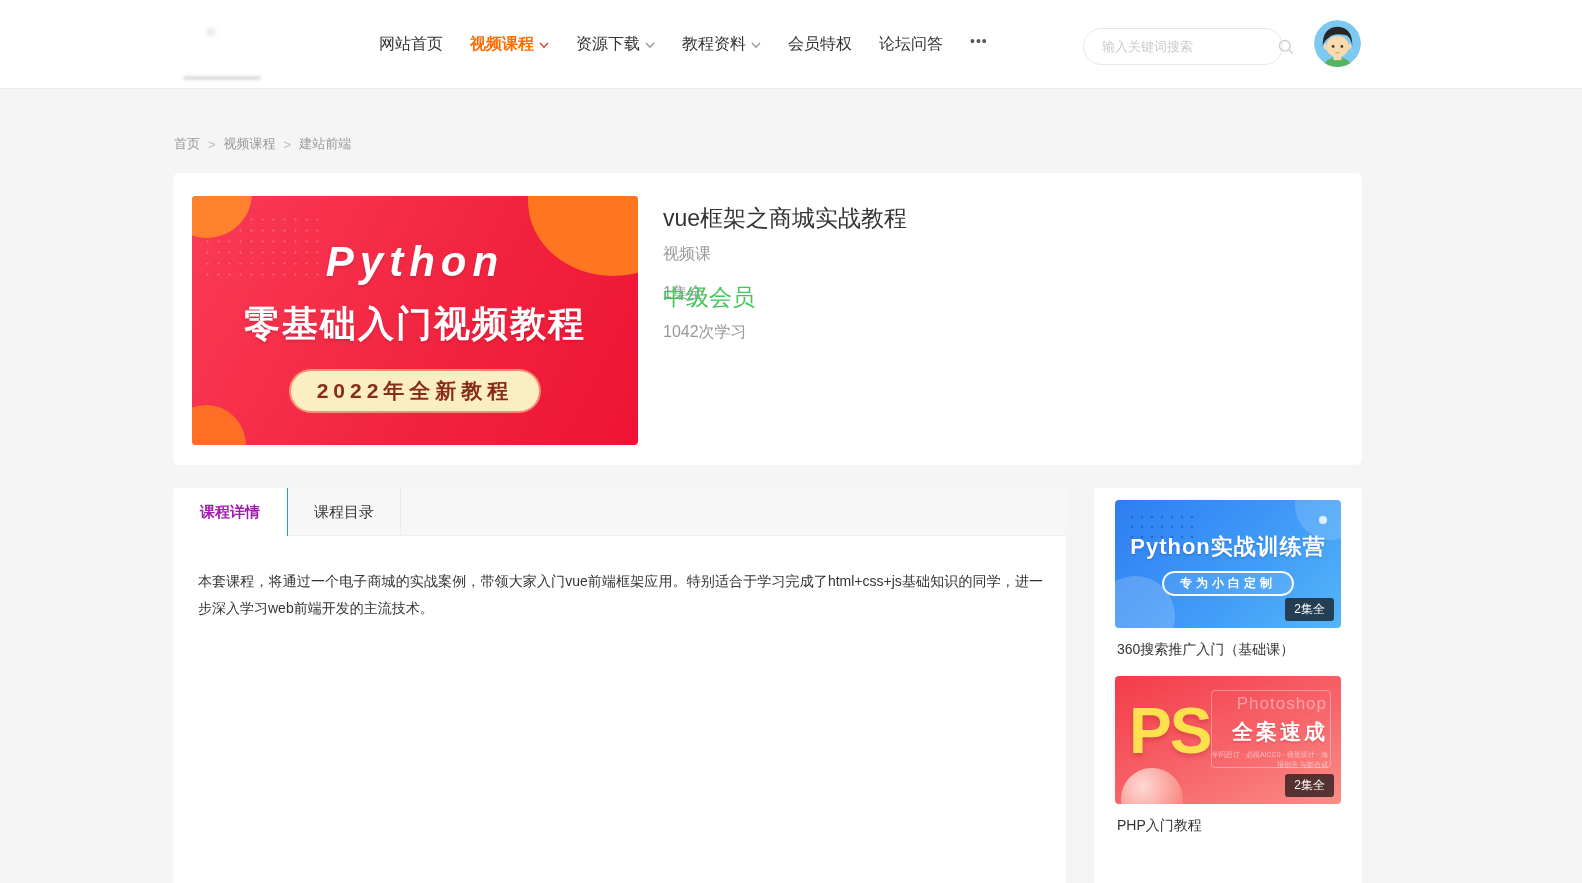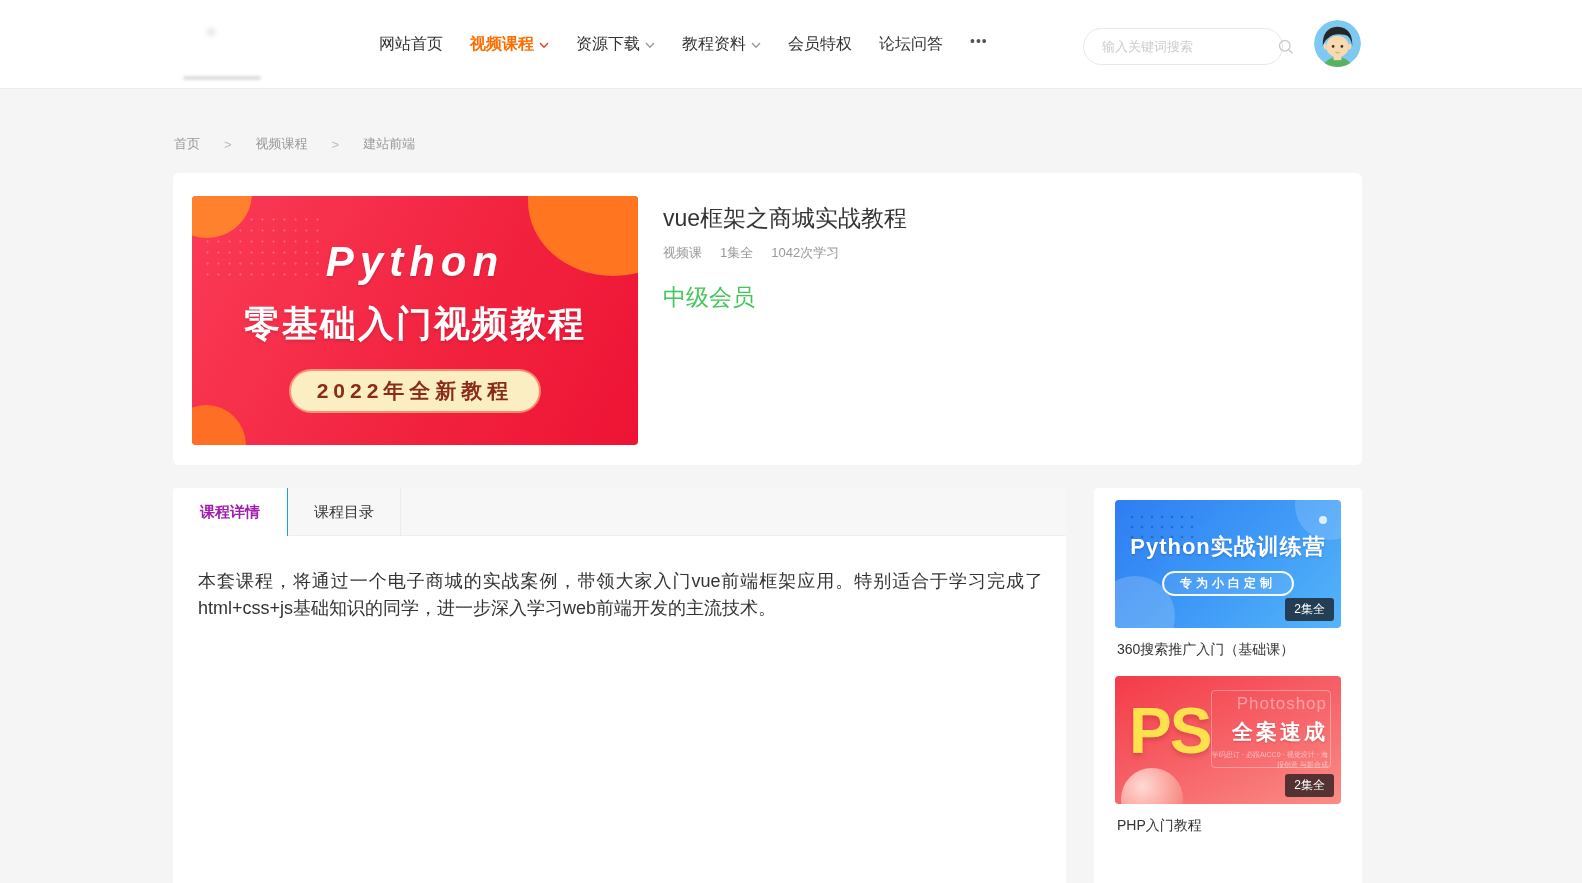--- a/index.html
+++ b/index.html
@@ -18,49 +18,49 @@
   .chev { display:inline-block; width:10px; height:7px; position:relative; top:1px; }
   .chev svg { display:block; }
   .nav-more { font-size:14px; letter-spacing:1px; color:#555; cursor:pointer; position:relative; top:-3px; }
   .search-box { position:absolute; left:1083px; top:28px; width:200px; height:37px; border:1px solid #e8e8e8; border-radius:19px; background:#fff; display:flex; align-items:center; padding:0 12px 0 18px; }
   .search-box input { flex:1; border:none; outline:none; font-size:13px; color:#666; background:transparent; font-family:inherit; }
   .search-box input::placeholder { color:#ccc; }
   .search-icon { width:16px; height:16px; cursor:pointer; }
   .avatar { position:absolute; left:1314px; top:20px; width:47px; height:47px; border-radius:50%; overflow:hidden; cursor:pointer; }
 
   
-  .breadcrumb { position:absolute; left:174px; top:135px; font-size:13px; color:#999; display:flex; gap:24px; align-items:center; }
+  .breadcrumb { position:absolute; left:174px; top:135px; font-size:13px; color:#999; display:flex; gap:8px; align-items:center; }
   .crumb { cursor:pointer; }
   .crumb-sep { color:#bbb; }
 
   
   .course-card { position:absolute; left:173px; top:173px; width:1189px; height:292px; background:#fff; border-radius:6px; }
   .thumb { position:absolute; left:19px; top:23px; width:446px; height:249px; border-radius:4px; overflow:hidden; background:linear-gradient(118deg,#fb3b56 0%,#f22440 55%,#ee1334 100%); }
   .thumb .blob-tr { position:absolute; right:-60px; top:-70px; width:170px; height:150px; background:#ff7a1f; border-radius:50%; opacity:.95; }
   .thumb .blob-tl { position:absolute; left:-30px; top:-48px; width:90px; height:90px; background:#ff8a2a; border-radius:50%; opacity:.9; }
   .thumb .dots { position:absolute; left:10px; top:18px; width:120px; height:70px; background-image:radial-gradient(rgba(255,255,255,0.35) 1.2px, transparent 1.3px); background-size:11px 11px; opacity:.5; }
   .thumb .blob-bl { position:absolute; left:-26px; bottom:-40px; width:80px; height:80px; background:#ff7a1f; border-radius:50%; opacity:.85; }
   .thumb-inner { position:absolute; inset:0; display:flex; flex-direction:column; align-items:center; justify-content:center; gap:14px; padding-top:8px; }
   .thumb-line1 { color:#fff; font-size:42px; font-weight:bold; font-style:italic; letter-spacing:6px; text-shadow:0 2px 3px rgba(0,0,0,0.12); }
   .thumb-line2 { color:#fff; font-size:36px; font-weight:bold; letter-spacing:2px; text-shadow:0 2px 3px rgba(0,0,0,0.12); }
   .thumb-badge { margin-top:8px; background:#faeec2; color:#8a2c1c; font-size:21px; font-weight:bold; letter-spacing:5px; padding:6px 26px; border-radius:999px; box-shadow:0 0 0 2px rgba(255,230,160,0.55); }
   .course-info { position:absolute; left:490px; top:0; width:680px; height:292px; }
   .course-title { position:absolute; left:0; top:30px; font-size:23px; font-weight:500; color:#333; }
-  .course-meta { position:absolute; left:0; top:71px; font-size:13px; color:#999; display:flex; gap:18px; }
+  .course-meta { position:absolute; left:0; top:71px; font-size:16px; color:#999; display:flex; gap:18px;flex-direction:column; }
   .course-level { position:absolute; left:0; top:109px; font-size:23px; color:#42c65a; }
   .vip-btn { position:absolute; left:2px; top:230px; width:156px; height:44px; background:#ef4a10; color:#fff; font-size:17px; border:none; border-radius:4px; cursor:pointer; font-family:inherit; }
 
   
   .detail-card { position:absolute; left:173px; top:488px; width:893px; height:395px; background:#fff; border-radius:4px 4px 0 0; overflow:hidden; }
   .tabbar { position:relative; height:48px; background:#f7f7f7; border-bottom:1px solid #efefef; display:flex; }
   .tab { width:114px; height:48px; display:flex; align-items:center; justify-content:center; font-size:15px; cursor:pointer; color:#333; }
   .tab.active { background:#fff; color:#a21caf; font-weight:bold; height:49px; }
   .tab.plain { border-left:1px solid #0ea5e9; border-right:1px solid #ececec; }
   .detail-body { padding:32px 25px; }
-  .desc { width:845px; font-size:18px; color:#333; line-height:27px; text-align:justify; }
+  .desc { width:845px; font-size:14px; color:#333; line-height:27px; text-align:justify; }
 
   
   .sidebar { position:absolute; left:1094px; top:488px; width:268px; height:395px; background:#fff; border-radius:4px 4px 0 0; overflow:hidden; }
   .sidebar-head { height:48px; background:#fbfbfb; border-bottom:1px solid #f3f3f3; display:flex; align-items:center; padding-left:26px; font-size:15px; color:#333; }
   .sidebar-body { padding:12px 21px 0; }
   .side-cover { position:relative; width:226px; height:128px; border-radius:4px; overflow:hidden; cursor:pointer; }
   .cover-blue { background:linear-gradient(135deg,#2e7df2 0%,#3f9bf7 55%,#55b5f9 100%); }
   .cover-blue .dots { position:absolute; left:12px; top:12px; width:70px; height:36px; background-image:radial-gradient(rgba(17,80,200,0.55) 1.5px, transparent 1.6px); background-size:10px 10px; }
   .cover-blue .b1 { position:absolute; right:-24px; top:-30px; width:70px; height:70px; border-radius:50%; background:rgba(255,255,255,0.16); }
   .cover-blue .b2 { position:absolute; left:-20px; bottom:-28px; width:80px; height:80px; border-radius:50%; background:rgba(255,255,255,0.18); }

